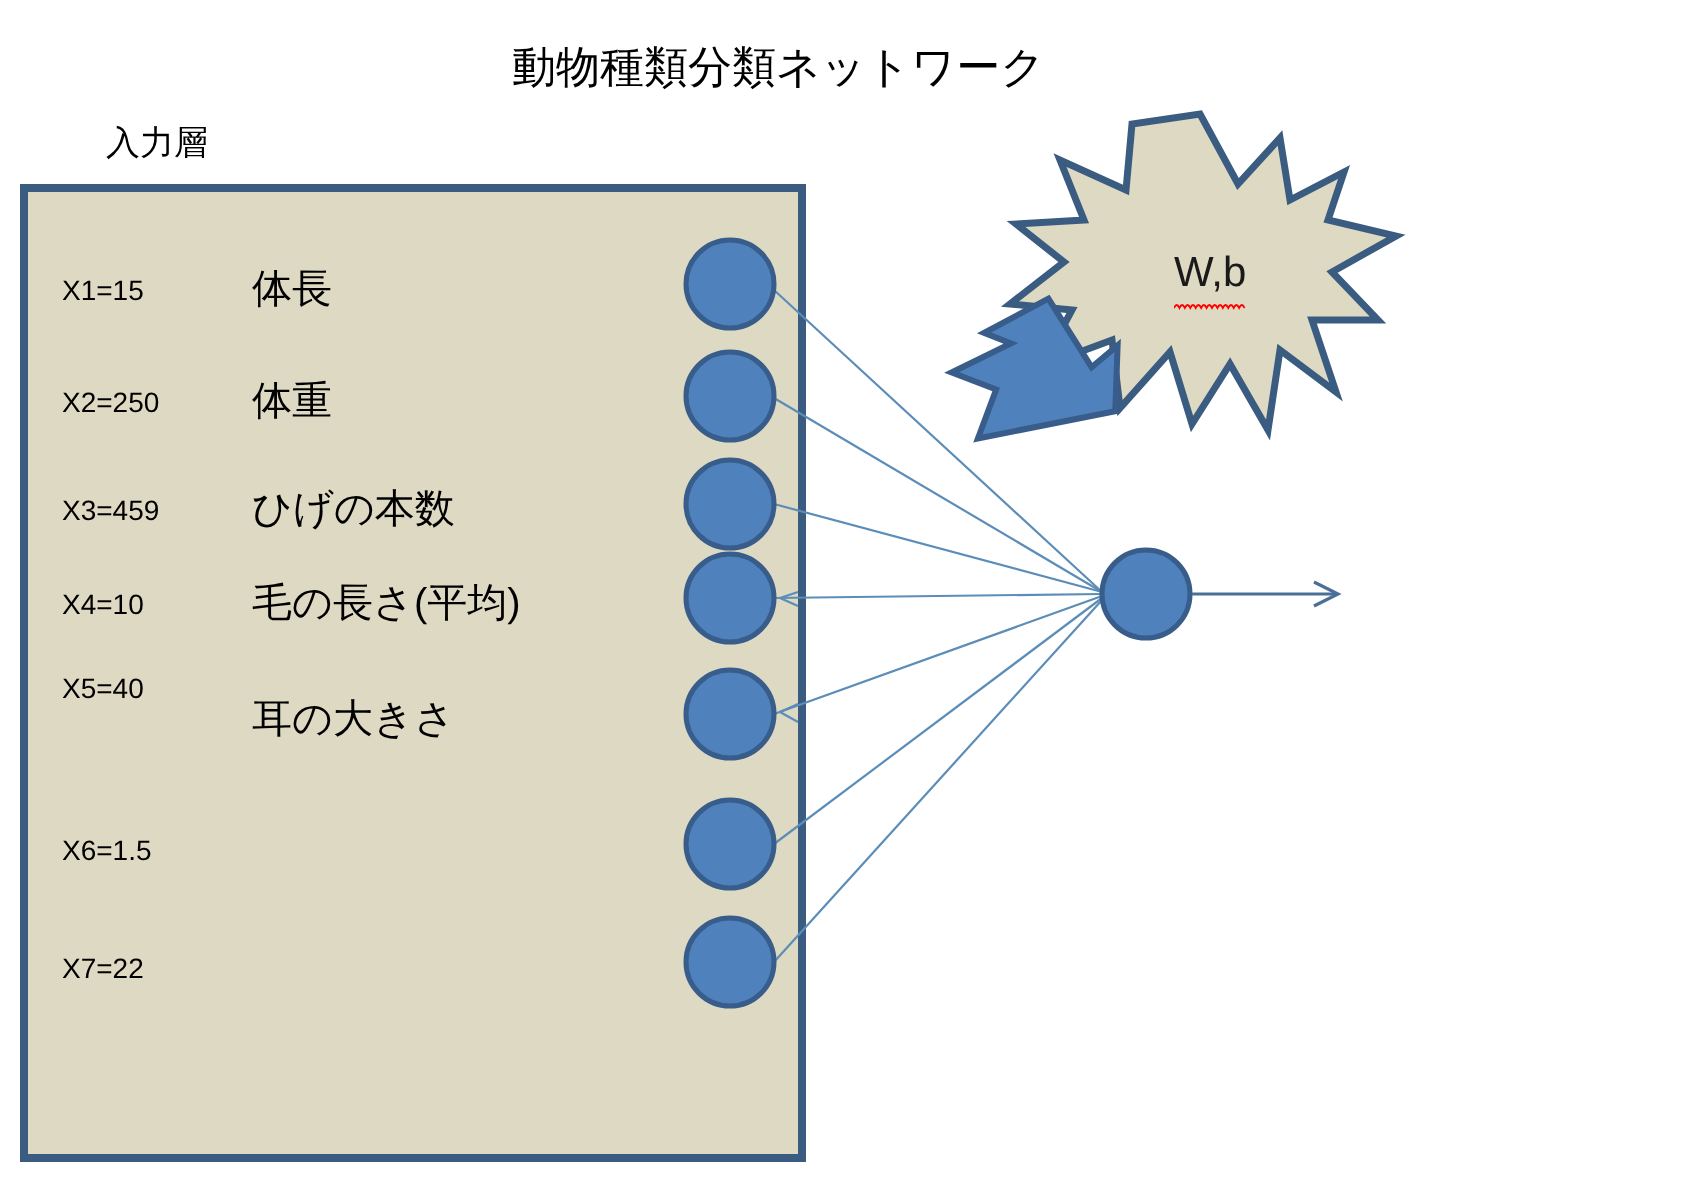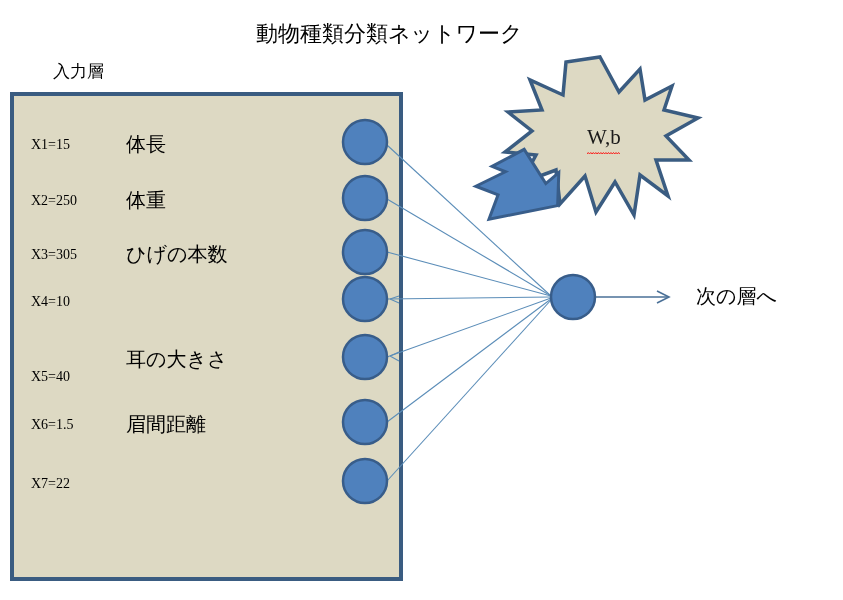--- a/index.html
+++ b/index.html
@@ -19,21 +19,21 @@
     position: absolute;
     left: 0;
     top: 0;
     width: 843px;
     height: 600px;
   }
   .txt {
     position: absolute;
     color: #000000;
     white-space: nowrap;
-    font-family: Liberation Serif, serif;
+    font-family: Liberation Sans, sans-serif;
   }
   #page-title {
     left: 256px;
     top: 19px;
     font-size: 22px;
     letter-spacing: 0px;
   }
   #input-layer-label {
     left: 53px;
     top: 60px;
@@ -117,36 +117,35 @@
               496,162" transform="rotate(-12 515 183)"></polygon>
 
   </svg>
 
   <div class="txt" id="page-title">動物種類分類ネットワーク</div>
 
   <div class="txt" id="input-layer-label">入力層</div>
 
   <div class="txt value-label" style="top:137px">X1=15</div>
   <div class="txt value-label" style="top:193px">X2=250</div>
-  <div class="txt value-label" style="top:247px">X3=305</div>
+  <div class="txt value-label" style="top:247px">X3=459</div>
   <div class="txt value-label" style="top:294px">X4=10</div>
-  <div class="txt value-label" style="top:369px">X5=40</div>
+  <div class="txt value-label" style="top:336px">X5=40</div>
   <div class="txt value-label" style="top:417px">X6=1.5</div>
   <div class="txt value-label" style="top:476px">X7=22</div>
 
   <div class="txt feature-label" style="left:126px; top:131px">体長</div>
   <div class="txt feature-label" style="left:126px; top:187px">体重</div>
   <div class="txt feature-label" style="left:126px; top:241px">ひげの本数</div>
+  <div class="txt feature-label" style="left:126px; top:288px">毛の長さ(平均)</div>
   <div class="txt feature-label" style="left:126px; top:346px">耳の大きさ</div>
-  <div class="txt feature-label" style="left:126px; top:411px">眉間距離</div>
 
   <div class="txt" id="burst-text">
     <span>W,b</span>
     <svg class="squiggle" viewBox="0 0 40 4" preserveAspectRatio="none">
       <path d="M0 3 Q1.5 0 3 3 Q4.5 0 6 3 Q7.5 0 9 3 Q10.5 0 12 3 Q13.5 0 15 3
                Q16.5 0 18 3 Q19.5 0 21 3 Q22.5 0 24 3 Q25.5 0 27 3 Q28.5 0 30 3
                Q31.5 0 33 3 Q34.5 0 36 3 Q37.5 0 39 3" fill="none" stroke="#FF0000" stroke-width="0.9"></path>
     </svg>
   </div>
 
-  <div class="txt" id="next-layer-label">次の層へ</div>
 
 </div>
 
 </body></html>

